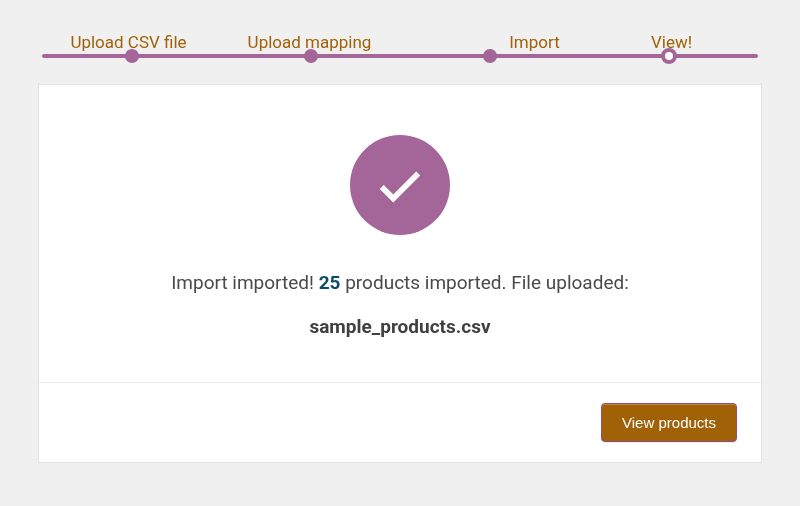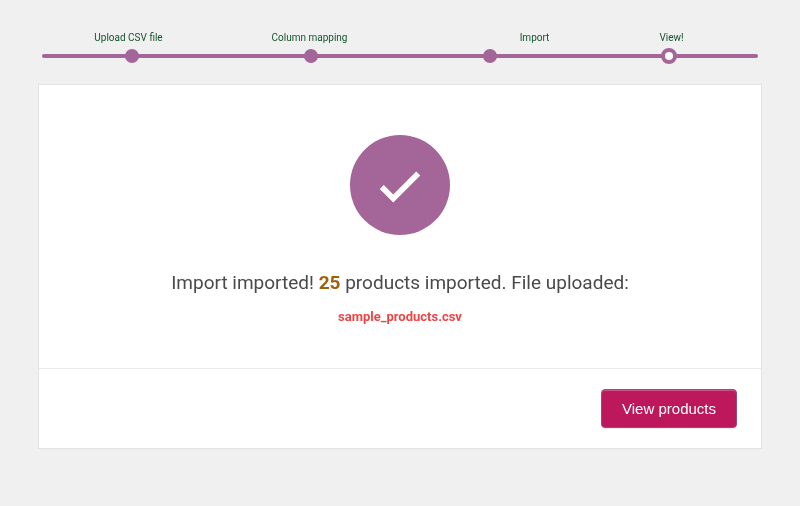--- a/index.html
+++ b/index.html
@@ -17,22 +17,22 @@
     .stepper {
       position: relative;
       margin-bottom: 26px;
       padding: 0 4px;
     }
     .stepper-labels {
       display: flex;
       margin-bottom: 10px;
     }
     .stepper-label {
-      color: #14532d;
-      font-size: 10px;
+      color: #a16207;
+      font-size: 17px;
       font-weight: 400;
       position: absolute;
       transform: translateX(-50%);
       white-space: nowrap;
     }
     .stepper-track {
       position: relative;
       height: 4px;
       background: #a46598;
       border-radius: 2px;
@@ -76,55 +76,55 @@
       height: 54px;
       fill: #fff;
     }
     .message {
       font-size: 19px;
       color: #4a4a4a;
       line-height: 1.7;
     }
     .message .count {
       font-weight: 700;
-      color: #a16207;
+      color: #0c4a6e;
     }
     .filename {
-      font-size: 13px;
+      font-size: 19px;
       font-weight: 700;
-      color: #ef4444;
-      margin-top: 10px;
+      color: #404040;
+      margin-top: 16px;
     }
     .card-footer {
       border-top: 1px solid #ebebed;
       padding: 20px 24px;
       display: flex;
       justify-content: flex-end;
     }
     .btn {
-      background: #be185d;
+      background: #a16207;
       color: #fff;
       border: 1px solid #8f4f83;
       border-radius: 4px;
       font-size: 15px;
       padding: 10px 20px;
       cursor: pointer;
       box-shadow: inset 0 1px 0 rgba(255,255,255,.25), 0 1px 0 rgba(0,0,0,.08);
       text-shadow: 0 -1px 0 rgba(0,0,0,.1);
     }
   </style>
 </head>
 <body>
 
 <div class="container">
 
   <div class="stepper">
     <div class="stepper-labels" id="stepper-labels">
         <div class="stepper-label" style="left: 12.5%;">Upload CSV file</div>
-        <div class="stepper-label" style="left: 37.5%;">Column mapping</div>
+        <div class="stepper-label" style="left: 37.5%;">Upload mapping</div>
         <div class="stepper-label" style="left: 62.5%; margin-left: 44px;">Import</div>
         <div class="stepper-label" style="left: 87.5%;">View!</div>
       </div>
     <div class="stepper-track" id="stepper-track">
         <div class="stepper-dot" style="left: 12.5%;"></div>
         <div class="stepper-dot" style="left: 37.5%;"></div>
         <div class="stepper-dot" style="left: 62.5%;"></div>
         <div class="stepper-dot active" style="left: 87.5%;"></div>
       </div>
   </div>

